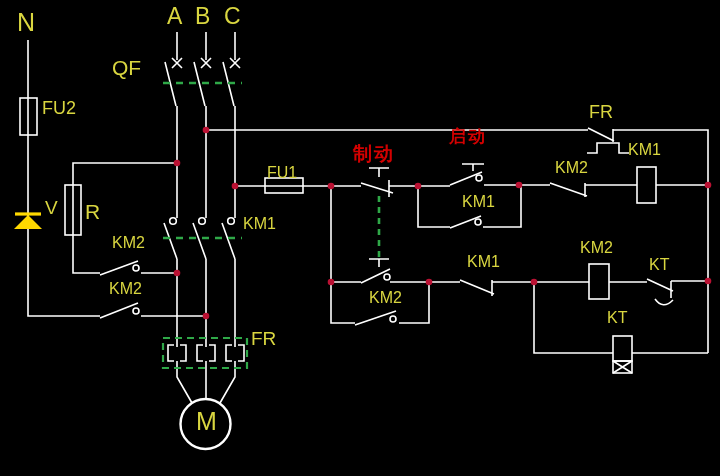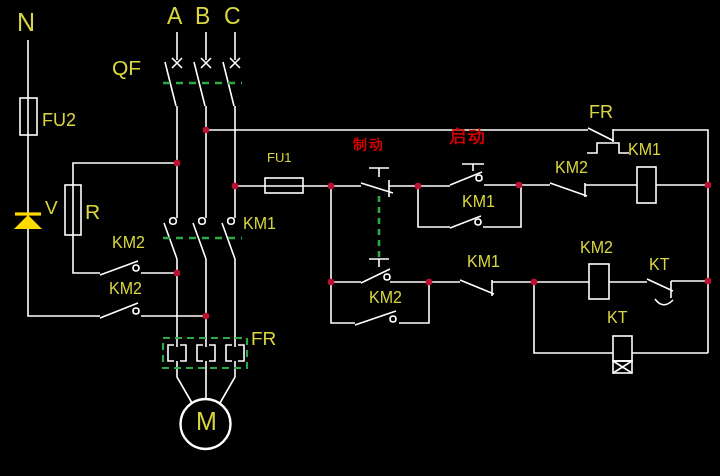--- a/index.html
+++ b/index.html
@@ -156,30 +156,30 @@
       <circle class="dot" cx="534" cy="282" r="3.3"></circle>
       <circle class="dot" cx="708" cy="281" r="3.3"></circle>
     </g>
   </svg>
 
   <span class="lbl" style="left:17px;top:10px;font-size:25px;">N</span>
   <span class="lbl" style="left:167px;top:5px;font-size:23px;">A</span>
   <span class="lbl" style="left:195px;top:5px;font-size:23px;">B</span>
   <span class="lbl" style="left:224px;top:5px;font-size:23px;">C</span>
   <span class="lbl" style="left:112px;top:57px;font-size:21px;">QF</span>
-  <span class="lbl" style="left:42px;top:99px;font-size:18px;margin-top:12px;">FU2</span>
+  <span class="lbl" style="left:42px;top:99px;font-size:18px;">FU2</span>
   <span class="lbl" style="left:45px;top:198px;font-size:19px;">V</span>
   <span class="lbl" style="left:85px;top:201px;font-size:21px;">R</span>
   <span class="lbl" style="left:112px;top:235px;font-size:16px;">KM2</span>
   <span class="lbl" style="left:109px;top:281px;font-size:16px;">KM2</span>
   <span class="lbl" style="left:243px;top:216px;font-size:16px;">KM1</span>
   <span class="lbl" style="left:251px;top:329px;font-size:19px;">FR</span>
   <span class="lbl" style="left:196px;top:409px;font-size:25px;">M</span>
-  <span class="lbl" style="left:267px;top:151px;font-size:13px;">FU1</span>
-  <span class="lbl red" style="left:353px;top:137px;font-size:14px;">制动</span>
+  <span class="lbl" style="left:267px;top:165px;font-size:16px;">FU1</span>
+  <span class="lbl red" style="left:353px;top:144px;font-size:19px;">制动</span>
   <span class="lbl red" style="left:449px;top:128px;font-size:17px;">启动</span>
   <span class="lbl" style="left:462px;top:194px;font-size:16px;">KM1</span>
   <span class="lbl" style="left:555px;top:160px;font-size:16px;">KM2</span>
   <span class="lbl" style="left:589px;top:103px;font-size:18px;">FR</span>
   <span class="lbl" style="left:628px;top:142px;font-size:16px;">KM1</span>
   <span class="lbl" style="left:369px;top:290px;font-size:16px;">KM2</span>
   <span class="lbl" style="left:467px;top:254px;font-size:16px;">KM1</span>
   <span class="lbl" style="left:580px;top:240px;font-size:16px;">KM2</span>
   <span class="lbl" style="left:649px;top:257px;font-size:16px;">KT</span>
   <span class="lbl" style="left:607px;top:310px;font-size:16px;">KT</span>

